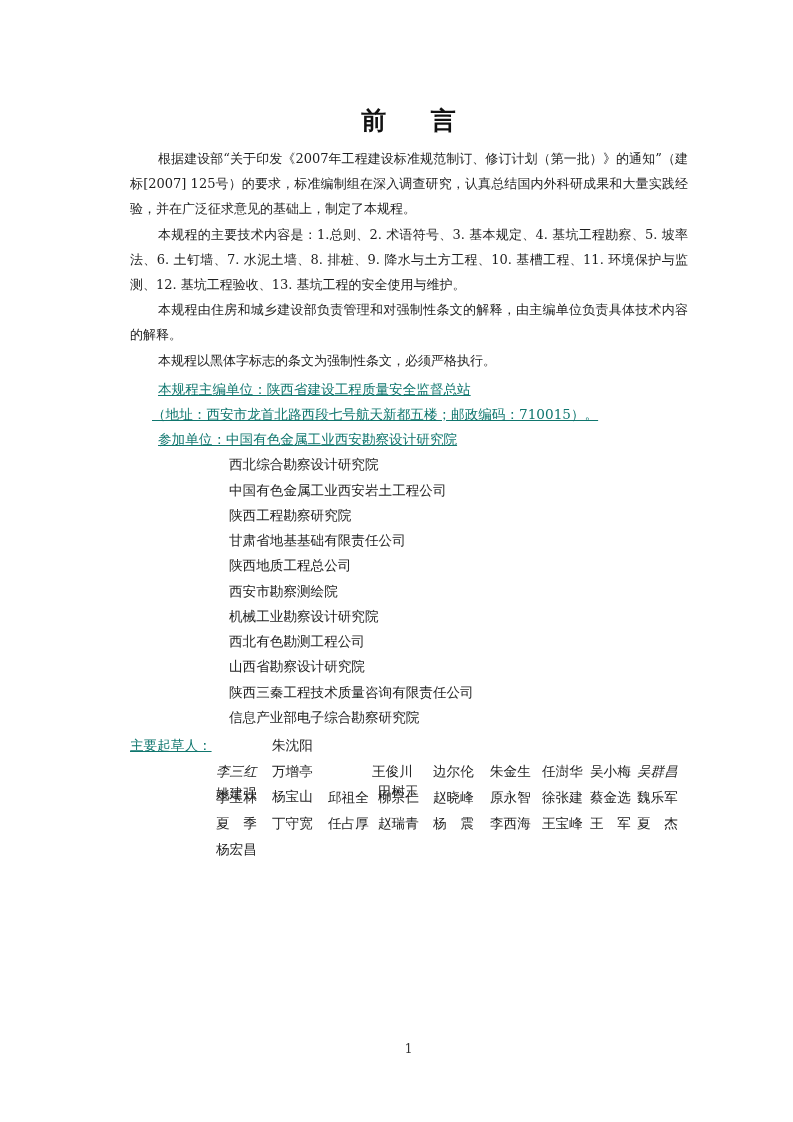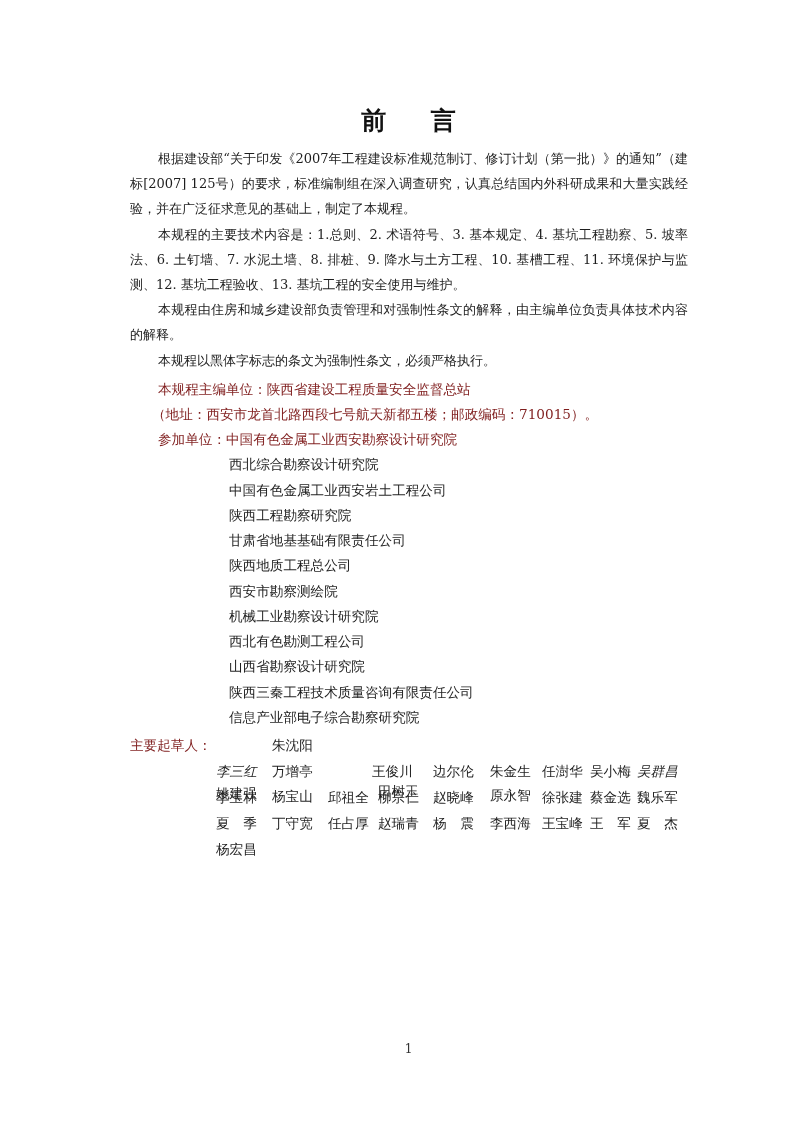--- a/index.html
+++ b/index.html
@@ -2,21 +2,21 @@
 <html><head>
 <meta charset="utf-8">
 <style>
   html, body { margin: 0; padding: 0; background: #ffffff; }
   body { width: 793px; height: 1122px; position: relative; overflow: hidden;
          font-family: "DejaVu Serif", "Liberation Serif", serif; color: #1a1a1a; }
   .page { position: absolute; left: 12px; top: 0; width: 793px; height: 858px; }
   .title { position: absolute; left: 0; width: 793px; top: 104px; text-align: center;
            font-family: "DejaVu Sans", "Liberation Sans", sans-serif; font-weight: bold;
            font-size: 25px; letter-spacing: 18px; text-indent: 18px; color: #111; }
-  .line { position: absolute; font-size: 13.6px; line-height: 18px; white-space: nowrap; color: #7f1d1d; }
+  .line { position: absolute; font-size: 13.6px; line-height: 18px; white-space: nowrap; color: #0f766e; text-decoration: underline; }
   .para { position: absolute; left: 118px; width: 558px; font-size: 13px; line-height: 25.2px;
           text-align: justify; color: #1e1e1e; }
   .para.indent { text-indent: 28px; }
   .unit { position: absolute; left: 217px; font-size: 13.6px; line-height: 18px; white-space: nowrap; color: #1e1e1e; }
   .name { position: absolute; font-size: 13.6px; line-height: 18px; white-space: nowrap; color: #1e1e1e; }
   .pagenum { position: absolute; left: 0; width: 793px; top: 1042px; text-align: center;
              font-size: 12px; color: #333; }
 </style>
 </head>
 <body>
@@ -62,21 +62,21 @@
   <div class="name" style="left:478px; top:762px;">朱金生</div>
   <div class="name" style="left:530px; top:762px;">任澍华</div>
   <div class="name" style="left:578px; top:762px;">吴小梅</div>
   <div class="name" style="left:625px; top:762px;font-style:italic;">吴群昌</div>
 
   <div class="name" style="left:204px; top:788px;text-align:right;">李玉林</div>
   <div class="name" style="left:260px; top:788px;font-family:Liberation Serif, serif;">杨宝山</div>
   <div class="name" style="left:316px; top:788px;">邱祖全</div>
   <div class="name" style="left:366px; top:788px;">柳宗仁</div>
   <div class="name" style="left:421px; top:788px;">赵晓峰</div>
-  <div class="name" style="left:478px; top:788px;font-family:Liberation Mono, monospace;">原永智</div>
+  <div class="name" style="left:478px; top:788px;">原永智</div>
   <div class="name" style="left:530px; top:788px;">徐张建</div>
   <div class="name" style="left:578px; top:788px;">蔡金选</div>
   <div class="name" style="left:625px; top:788px;">魏乐军</div>
 
   <div class="name" style="left:204px; top:814px;">夏　季</div>
   <div class="name" style="left:260px; top:814px;">丁守宽</div>
   <div class="name" style="left:316px; top:814px;text-align:right;">任占厚</div>
   <div class="name" style="left:366px; top:814px;">赵瑞青</div>
   <div class="name" style="left:421px; top:814px;">杨　震</div>
   <div class="name" style="left:478px; top:814px;">李西海</div>

